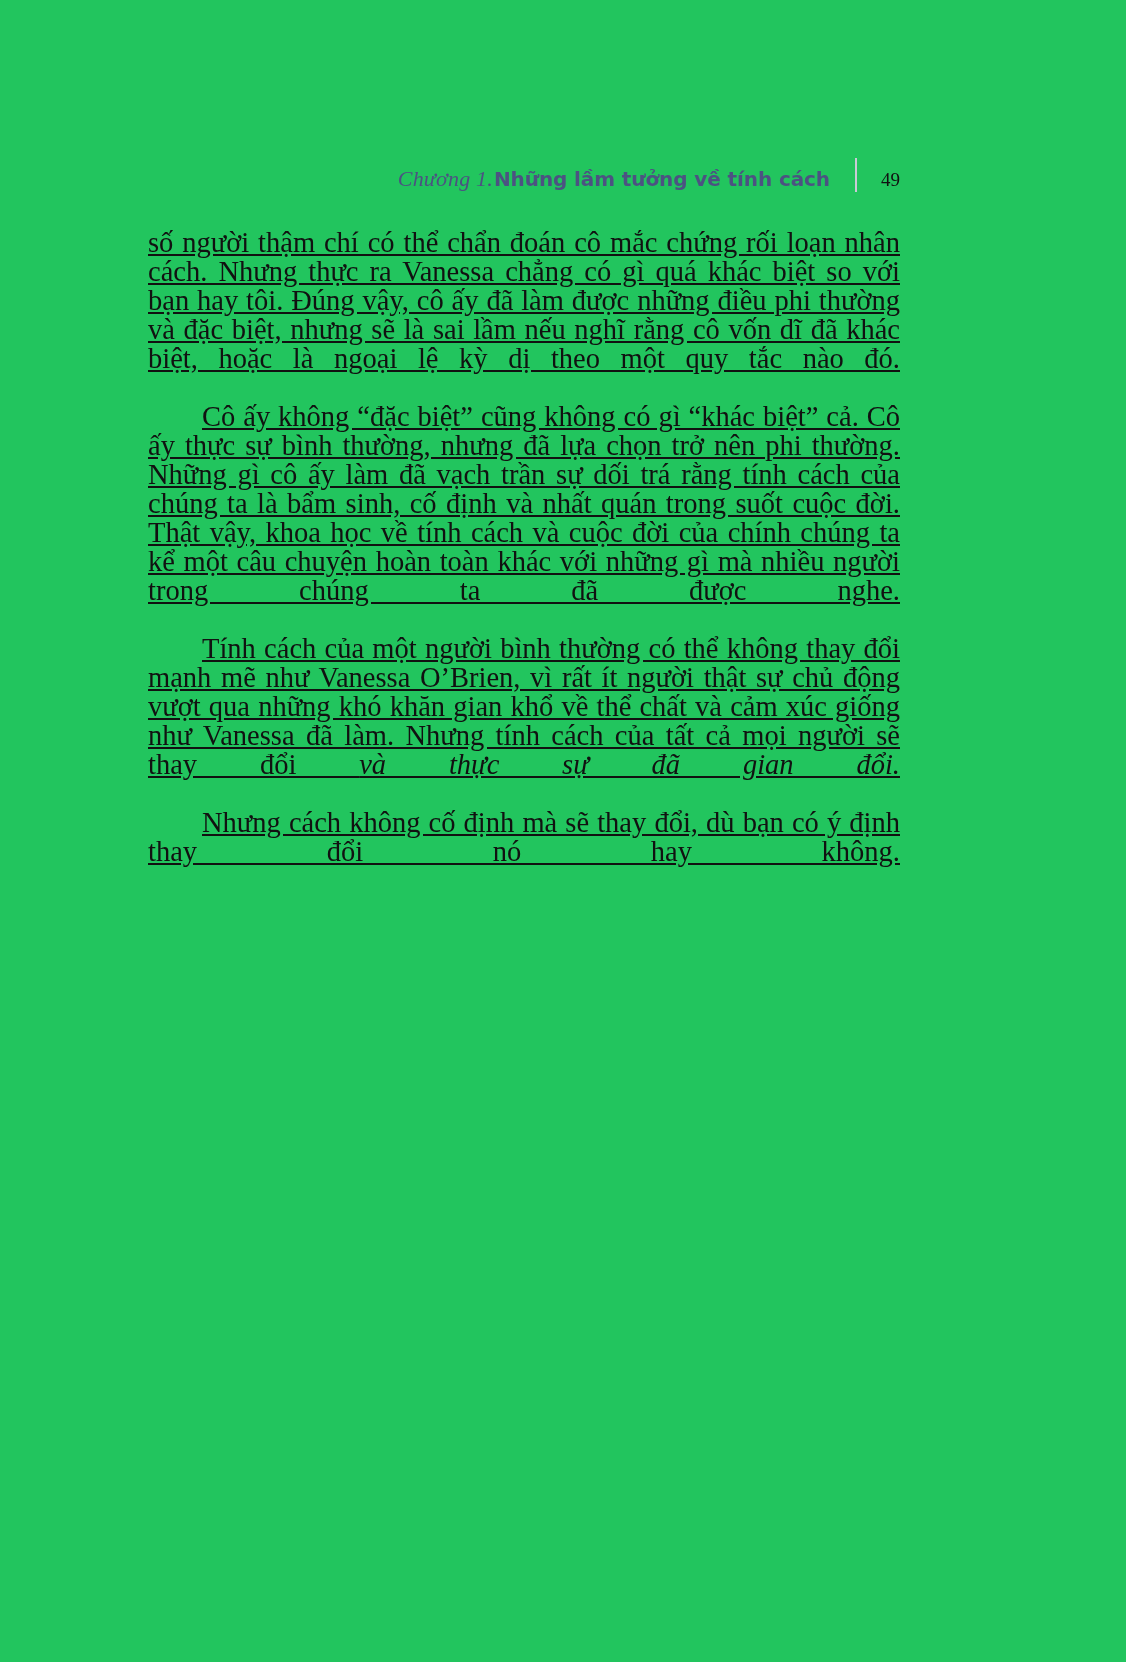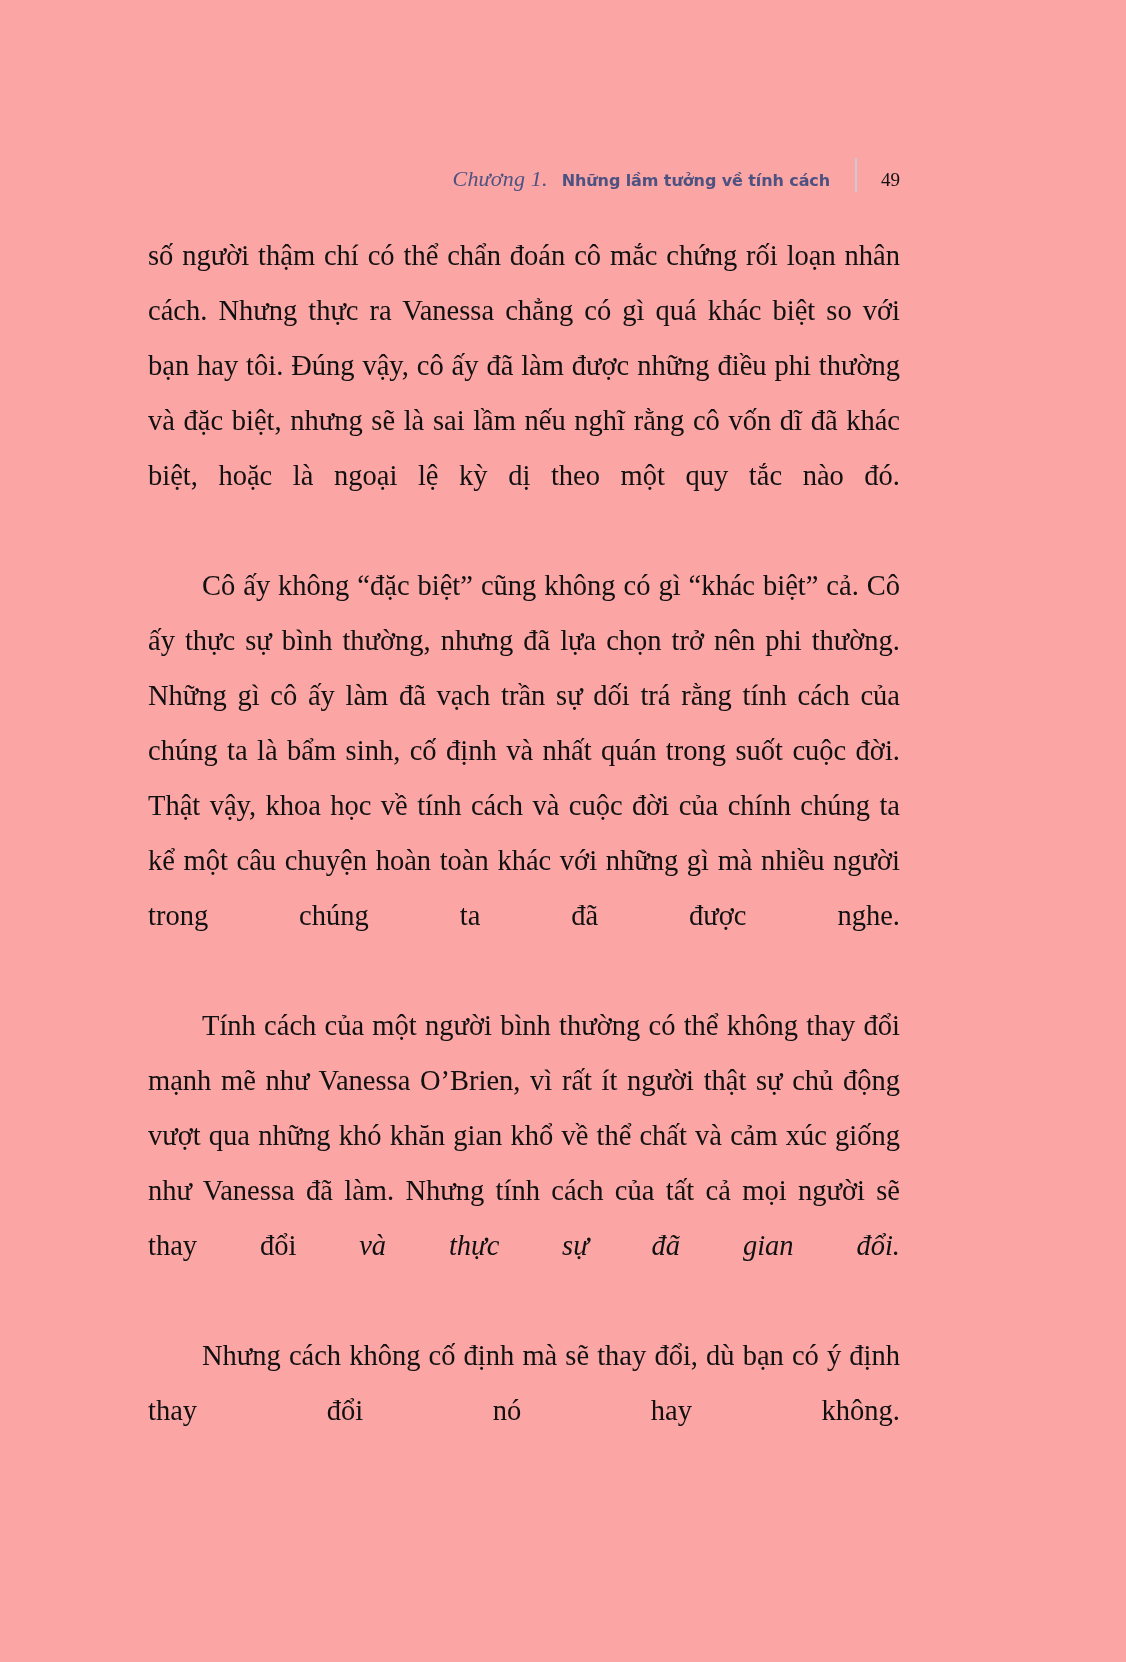--- a/index.html
+++ b/index.html
@@ -13,21 +13,21 @@
     font-family: "Liberation Serif", "DejaVu Serif", serif;
     color: #111111;
     overflow: hidden;
     position: relative;
   }
 
   .page {
     position: relative;
     width: 1126px;
     height: 1662px;
-    background: #fca5a5;
+    background: #22c55e;
     box-sizing: border-box;
   }
 
   
   .running-head {
     position: absolute;
     top: 152px;
     left: 148px;
     width: 752px;
     display: flex;
@@ -39,23 +39,23 @@
     font-family: "Liberation Serif", "DejaVu Serif", serif;
     font-style: italic;
     font-size: 22px;
     letter-spacing: 0.2px;
     color: #4c5282;
     white-space: nowrap;
   }
   .rh-title {
     font-family: "DejaVu Sans", "Liberation Sans", sans-serif;
     font-weight: bold;
-    font-size: 16px;
+    font-size: 20px;
     color: #4c5282;
-    margin-left: 14px;
+    margin-left: 1px;
     white-space: nowrap;
     letter-spacing: -0.1px;
   }
   .rh-rule {
     width: 2px;
     height: 34px;
     background: #c9cbd6;
     margin-left: 25px;
     margin-right: 24px;
     position: relative;
@@ -73,26 +73,27 @@
   .textblock {
     position: absolute;
     top: 228px;
     left: 148px;
     width: 752px;
   }
 
   p.para {
     margin: 0;
     font-size: 28.5px;
-    line-height: 55px;
+    line-height: 29px;
     text-align: justify;
     text-justify: inter-word;
     -webkit-hyphens: none;
     hyphens: none;
     color: #111111;
+    text-decoration: underline;
   }
   p.para.indent {
     text-indent: 54px;
   }
   p.para em {
     font-style: italic;
   }
   
   p.para::after {
     content: "";

